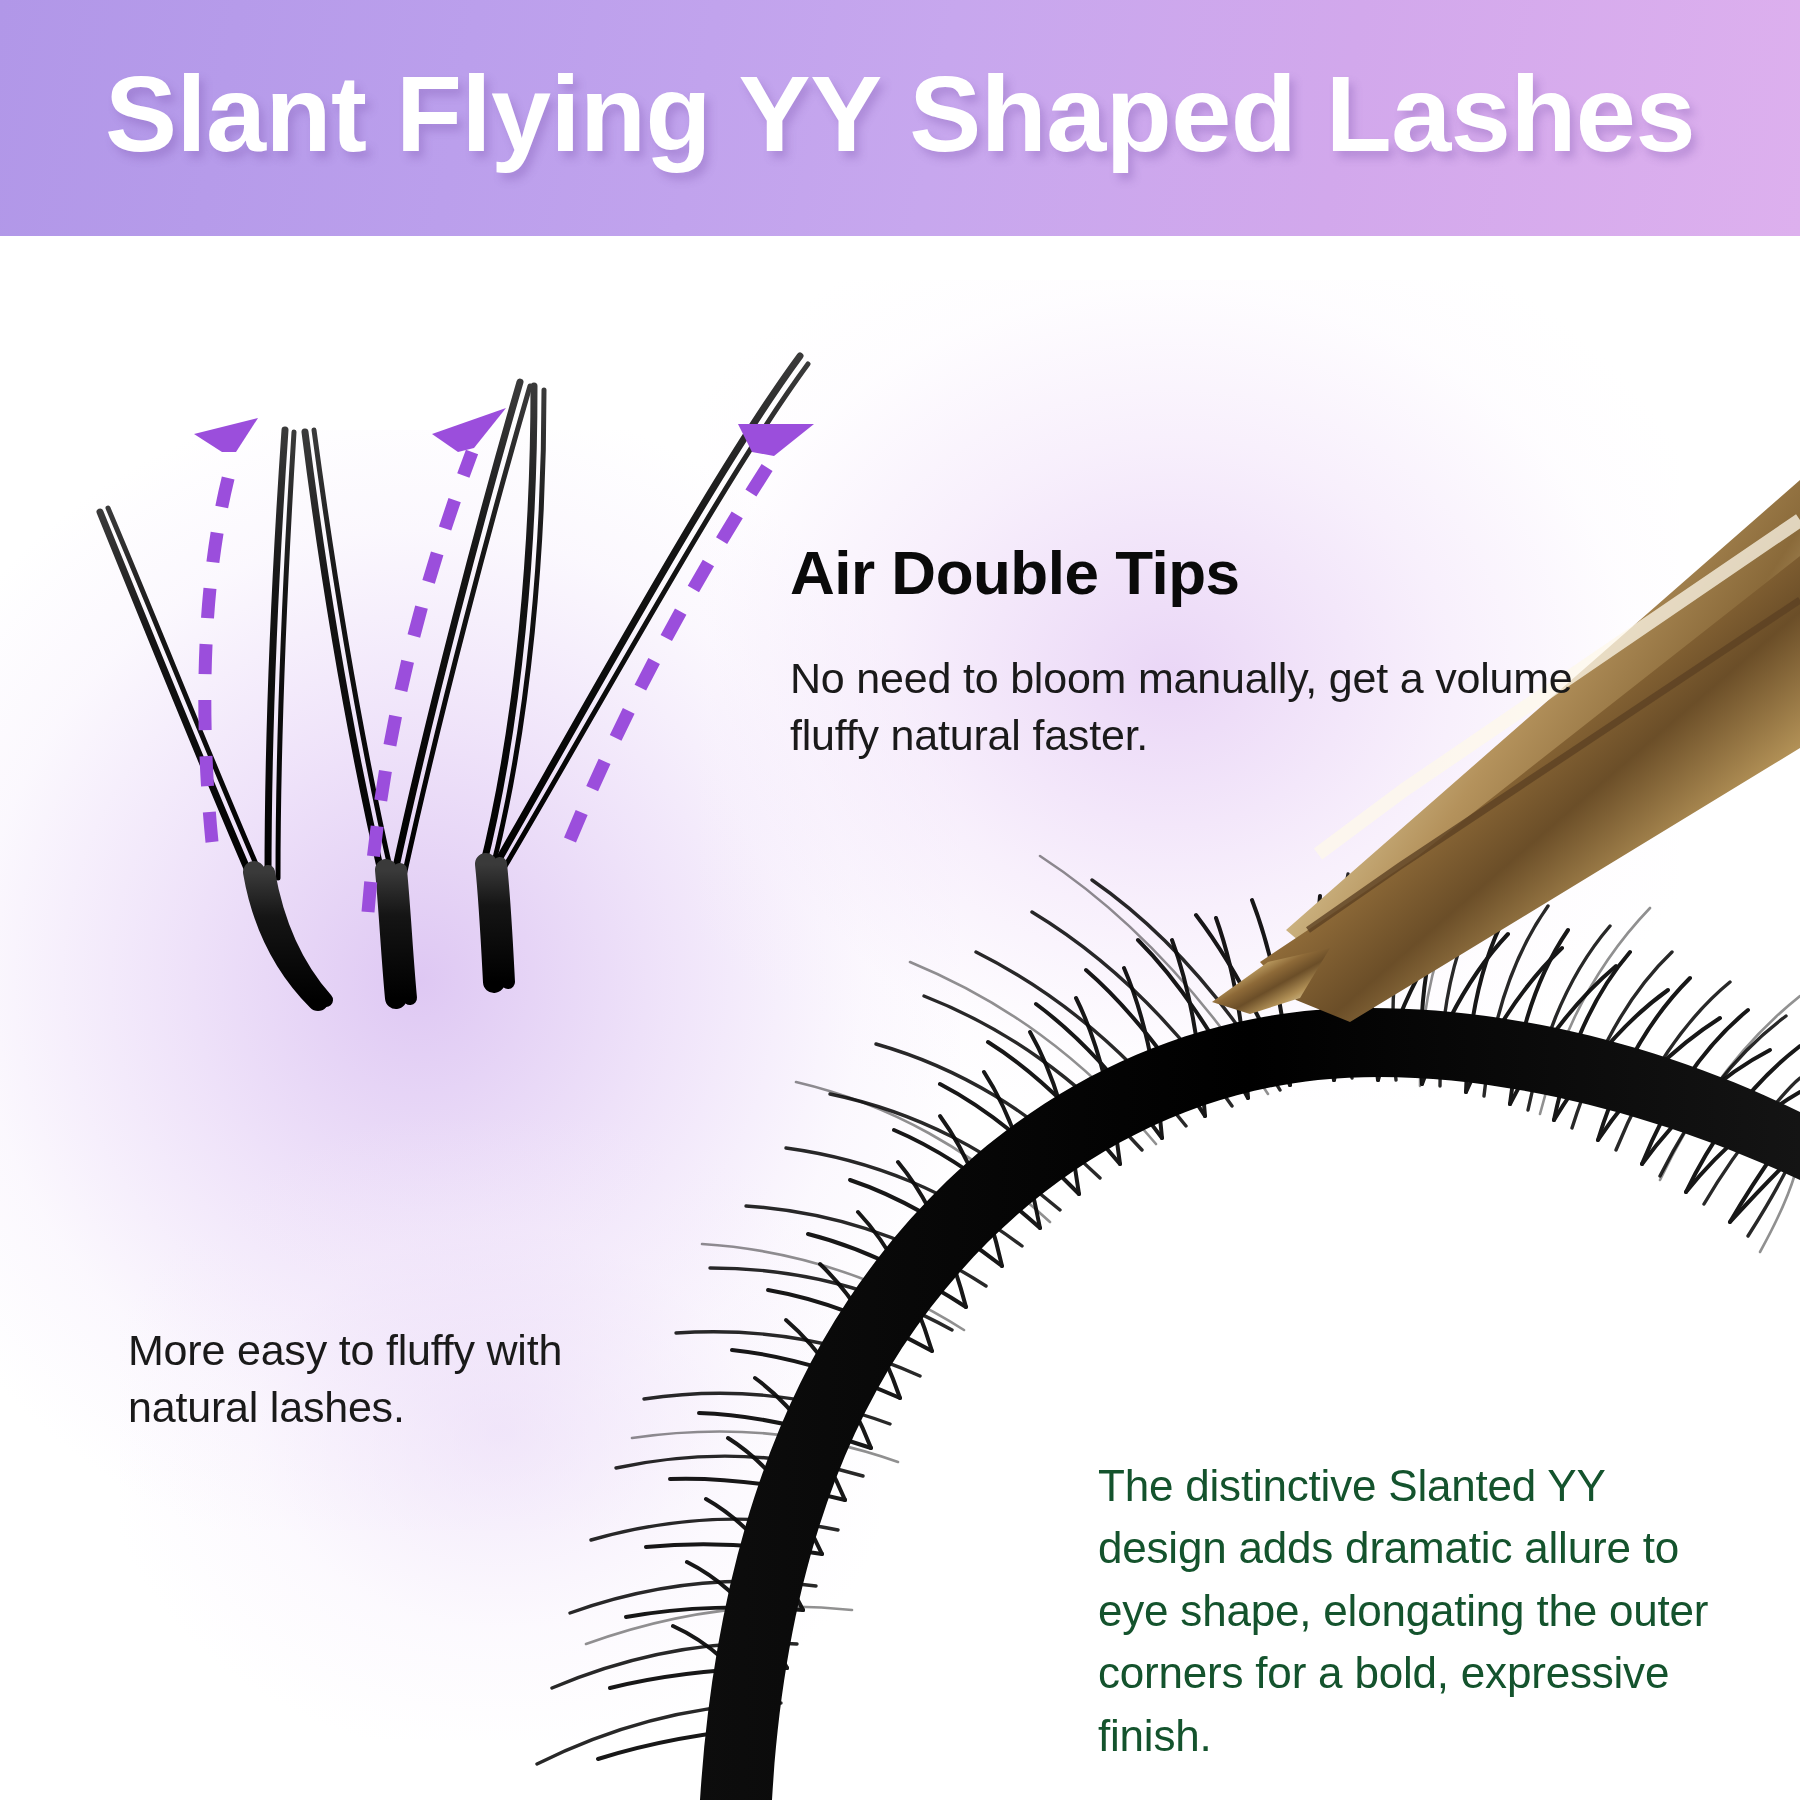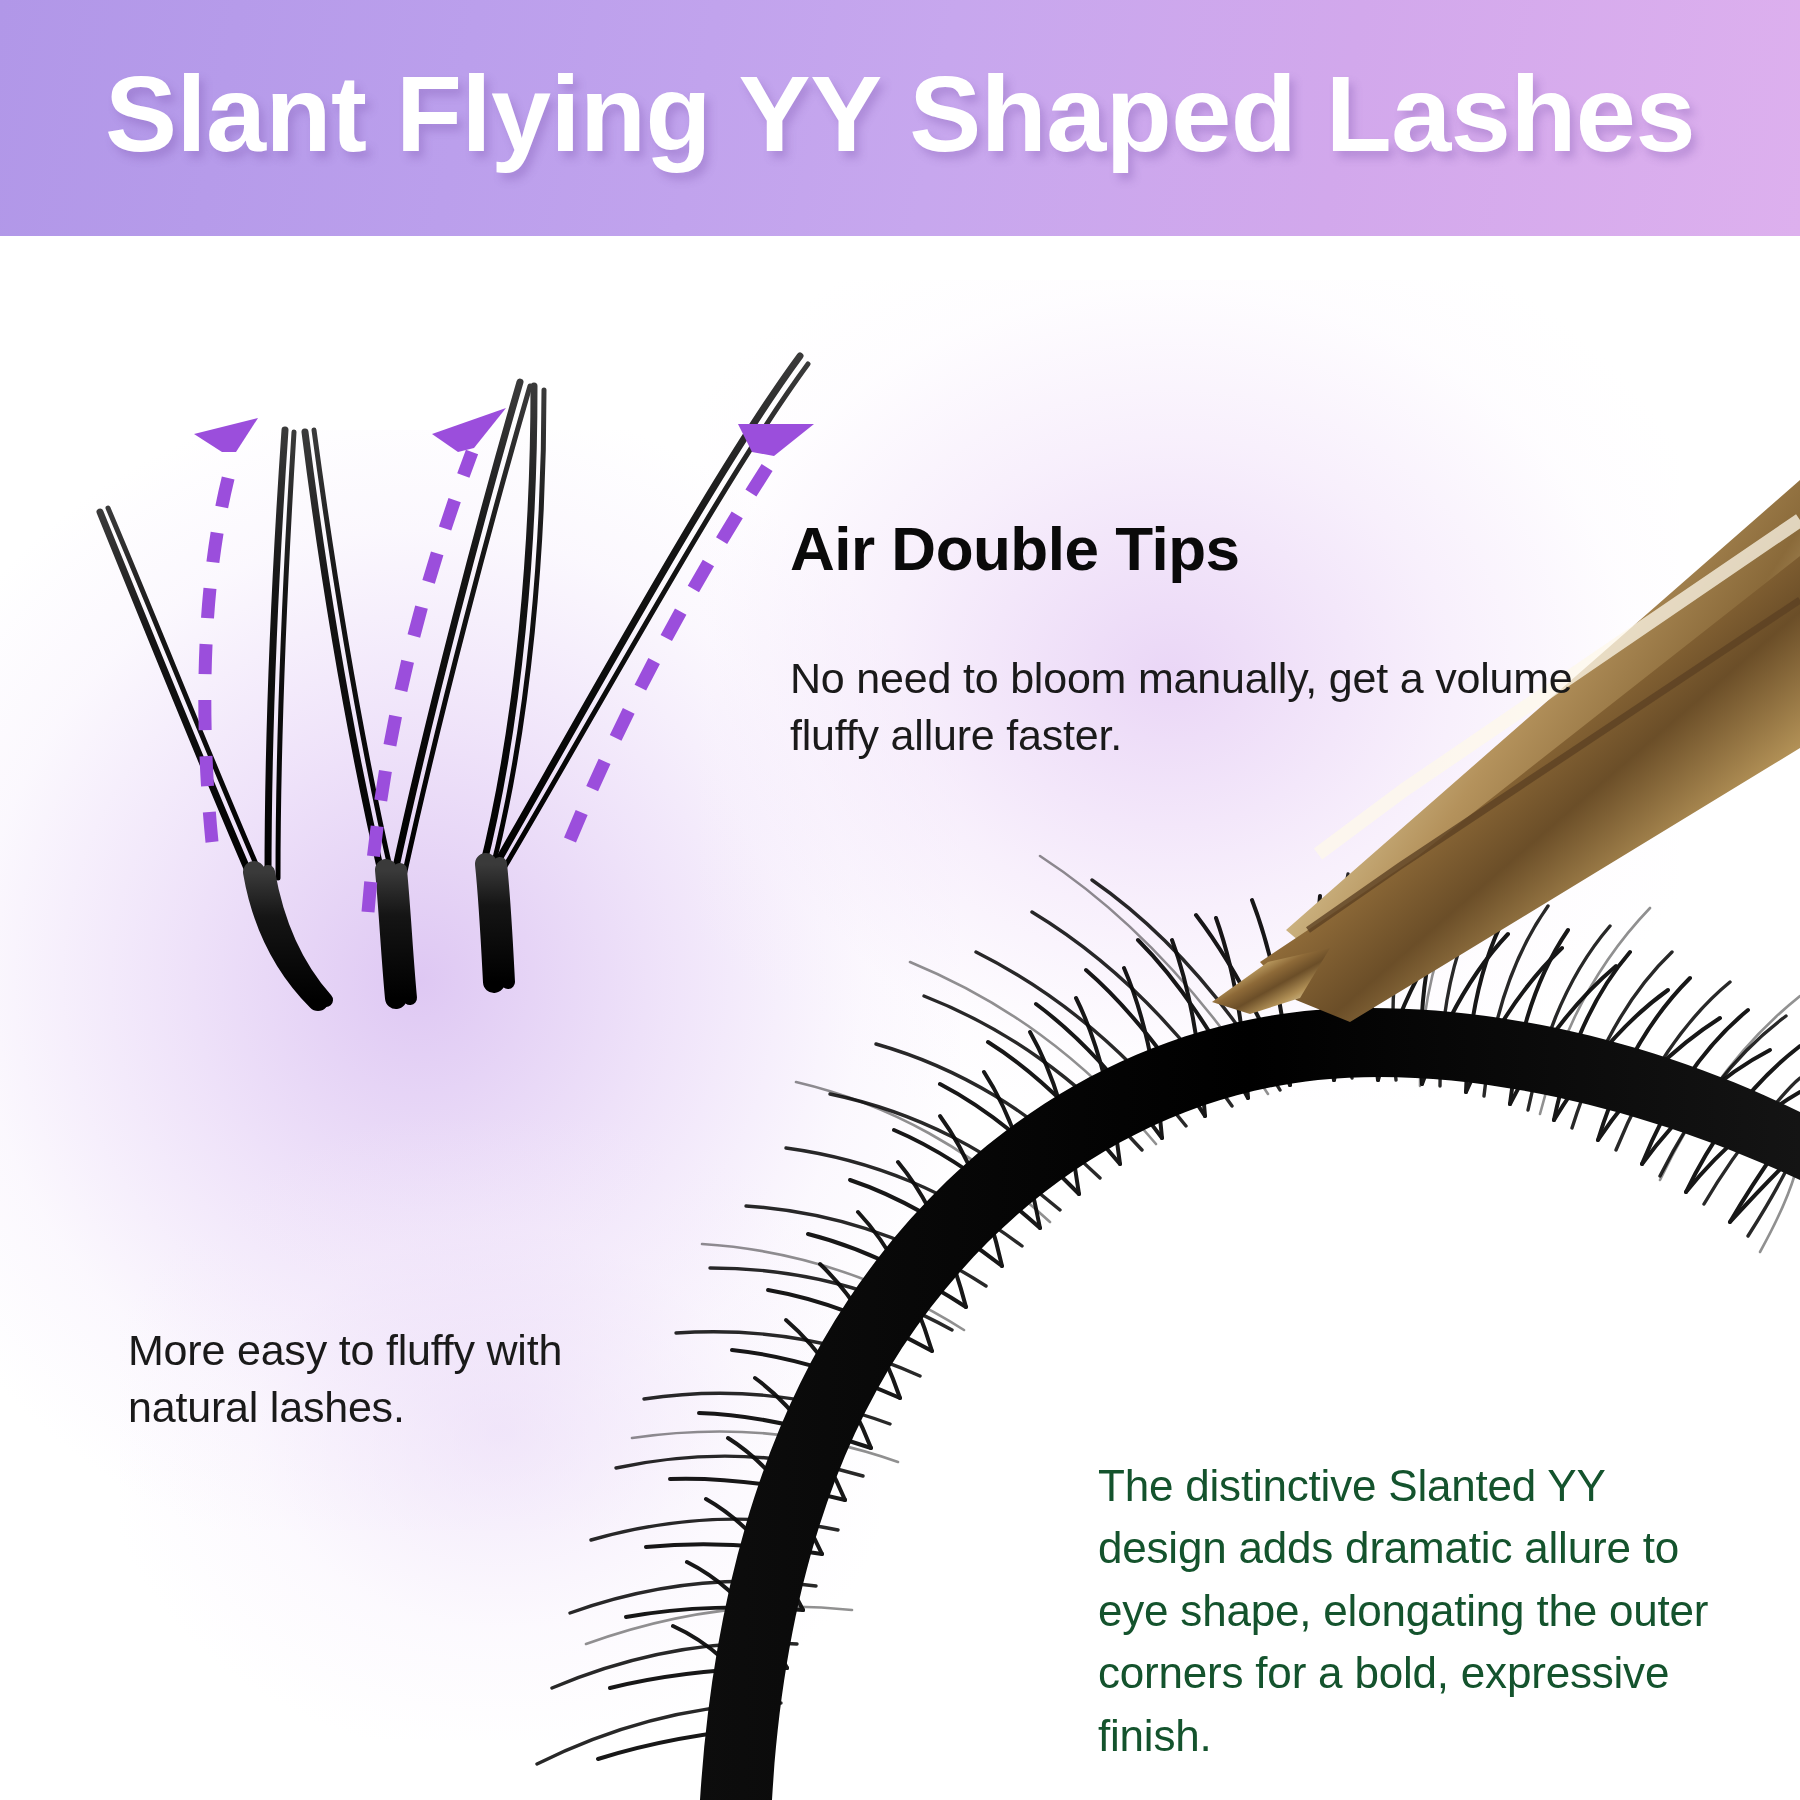--- a/index.html
+++ b/index.html
@@ -64,21 +64,21 @@
   .feature-heading{
     position:absolute;
     font-size:62px;font-weight:700;color:#0a0a0a;
     letter-spacing:-0.5px;line-height:1.05;white-space:nowrap;
   }
   .feature-body{
     position:absolute;
     font-size:43px;font-weight:400;color:#1a1a1a;
     line-height:1.32;letter-spacing:-0.2px;
   }
-  #air-heading{left:790px;top:516px;}
+  #air-heading{left:790px;top:540px;}
   #air-body{left:790px;top:650px;width:790px;}
   #flat-heading{left:128px;top:1210px;}
   #flat-body{left:128px;top:1322px;width:520px;}
 
   #desc-paragraph{
     position:absolute;left:1098px;top:1455px;width:640px;
     font-size:44px;font-weight:400;color:#14532d;
     line-height:1.42;letter-spacing:-0.2px;
   }
 
@@ -307,19 +307,19 @@
         <path d="M1800,600 L1400,866 L1308,930" fill="none" stroke="#5d4123" stroke-width="7" opacity="0.8"></path>
       </g>
     </g>
   </svg>
 
   <div id="header-banner">
     <div id="header-title">Slant Flying YY Shaped Lashes</div>
   </div>
 
   <div class="feature-heading" id="air-heading">Air Double Tips</div>
-  <div class="feature-body" id="air-body">No need to bloom manually, get a volume fluffy allure faster.</div>
+  <div class="feature-body" id="air-body">No need to bloom manually, get a volume fluffy natural faster.</div>
 
   <div class="feature-body" id="flat-body">More easy to fluffy with natural lashes.</div>
 
   <div id="desc-paragraph">The distinctive Slanted YY design adds dramatic allure to eye shape, elongating the outer corners for a bold, expressive finish.</div>
 
 </div>
 
 </body></html>

